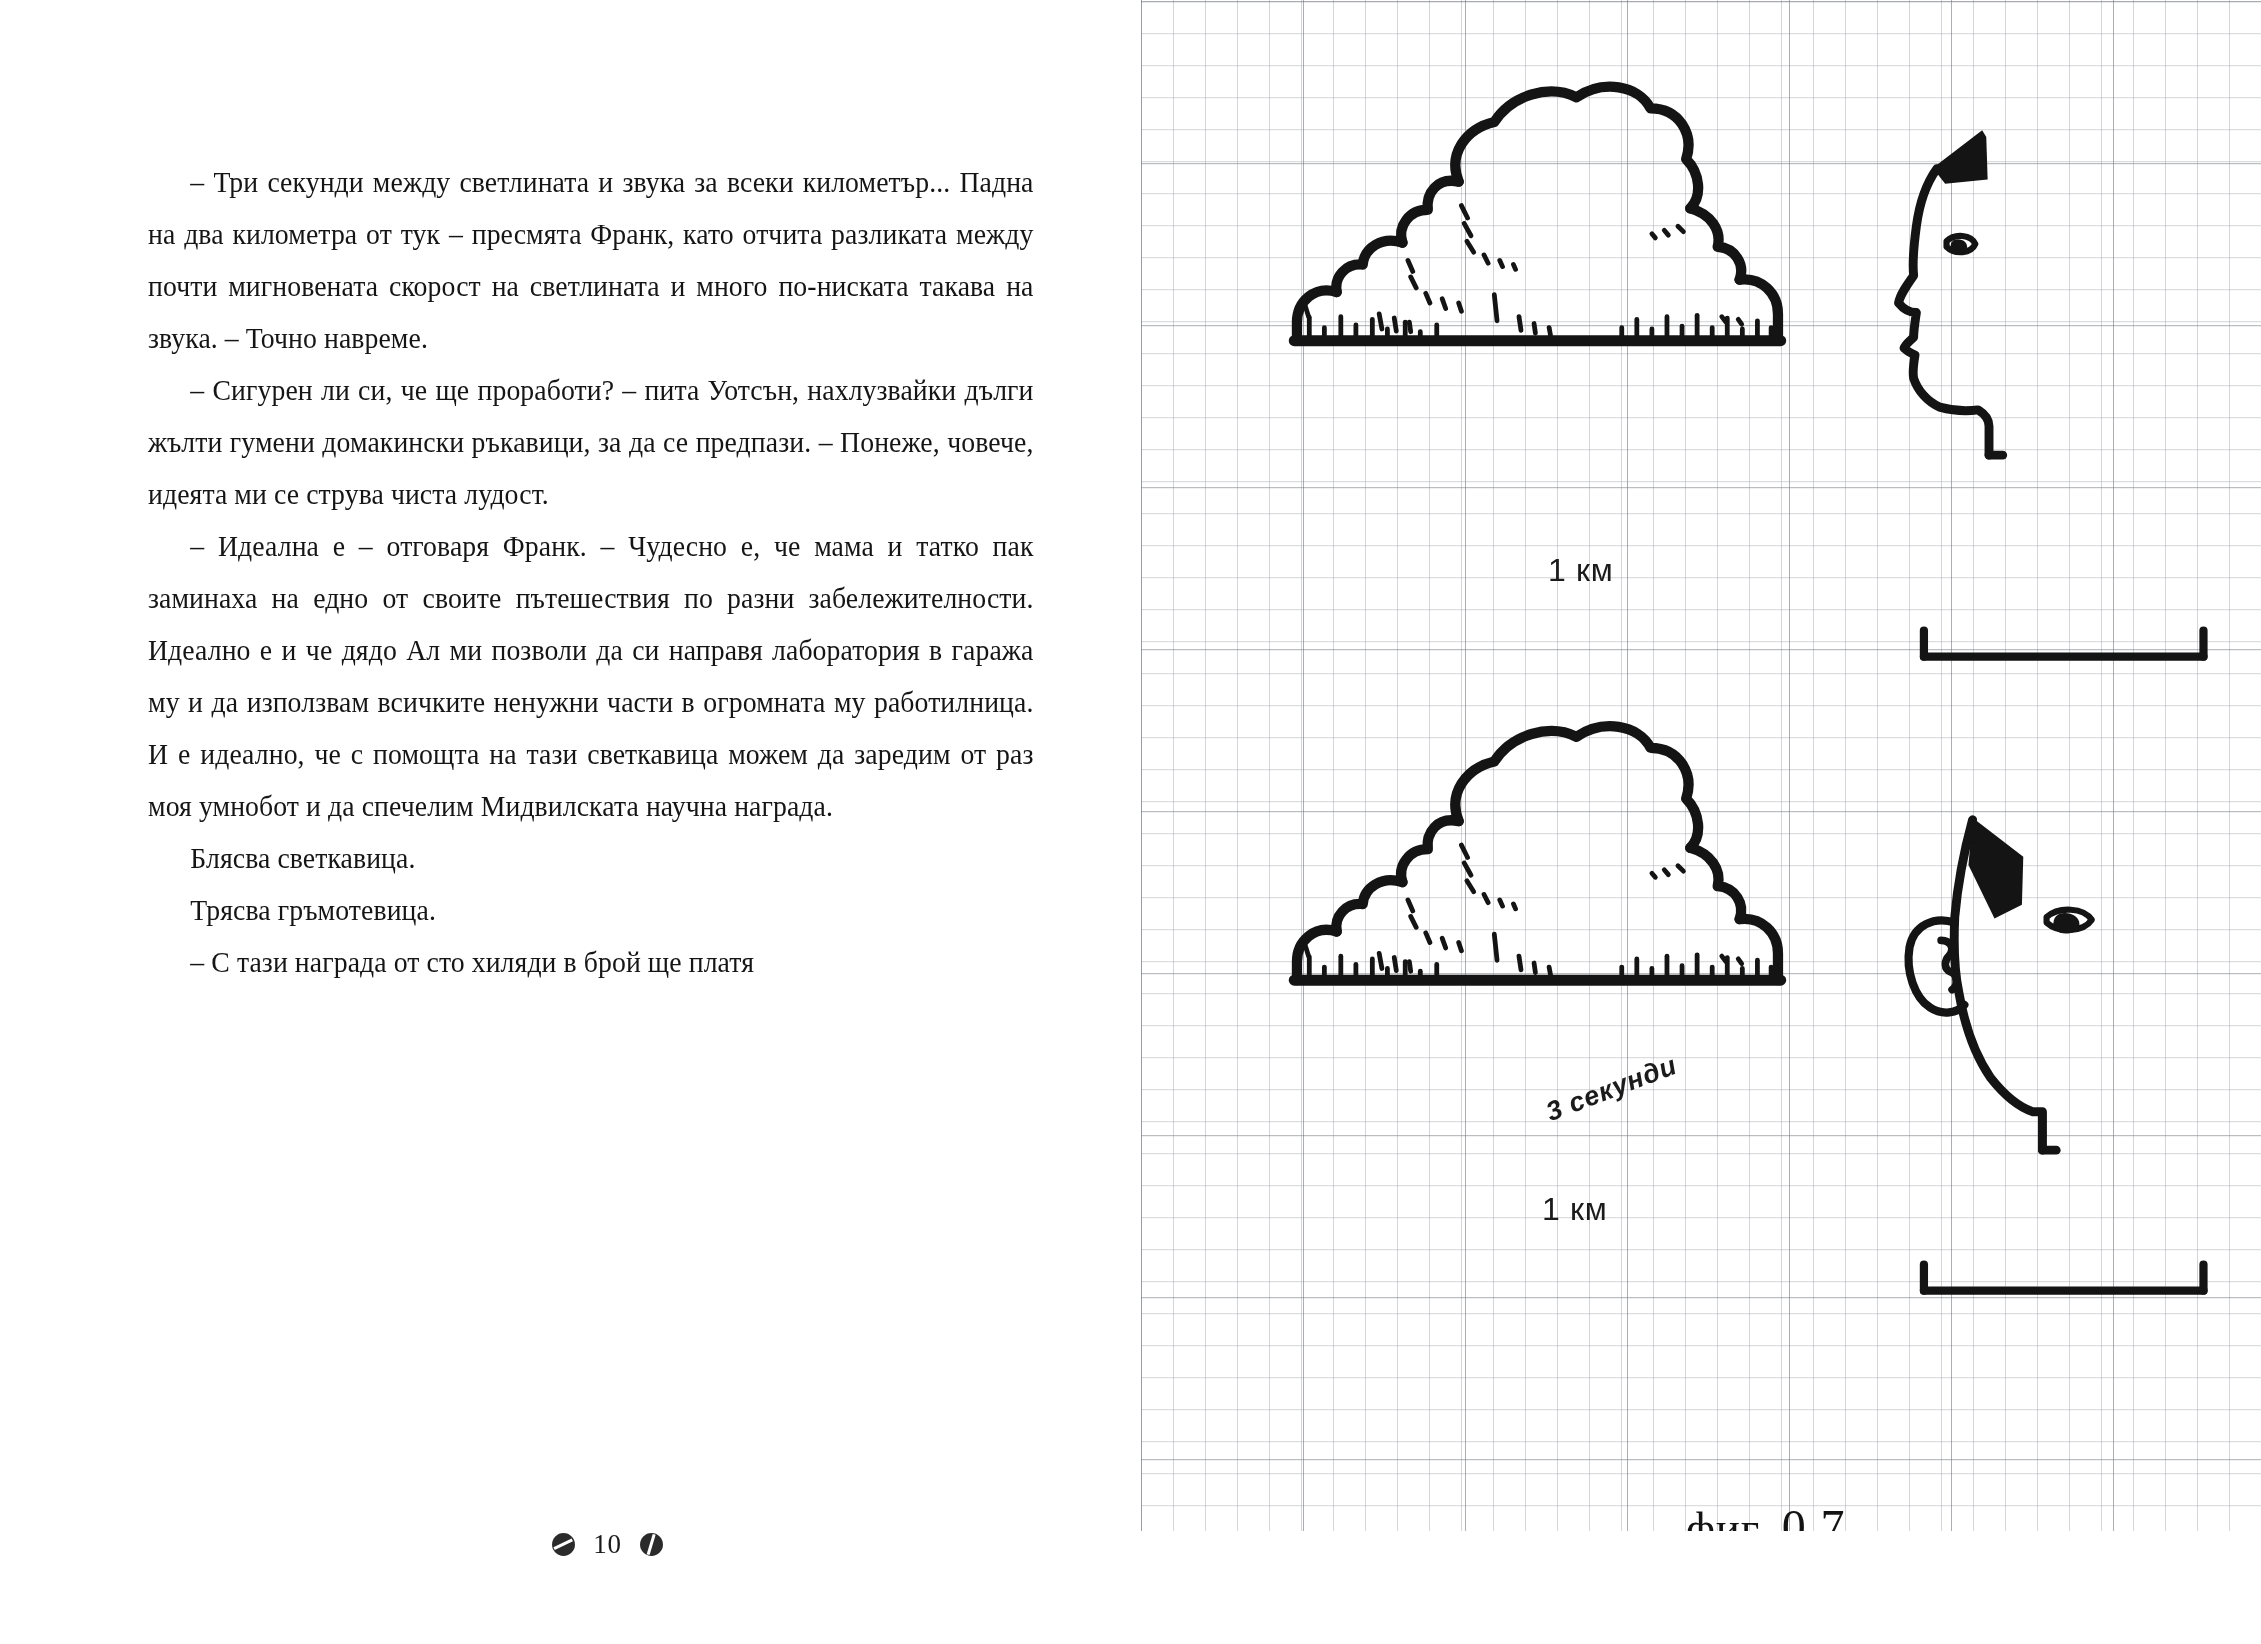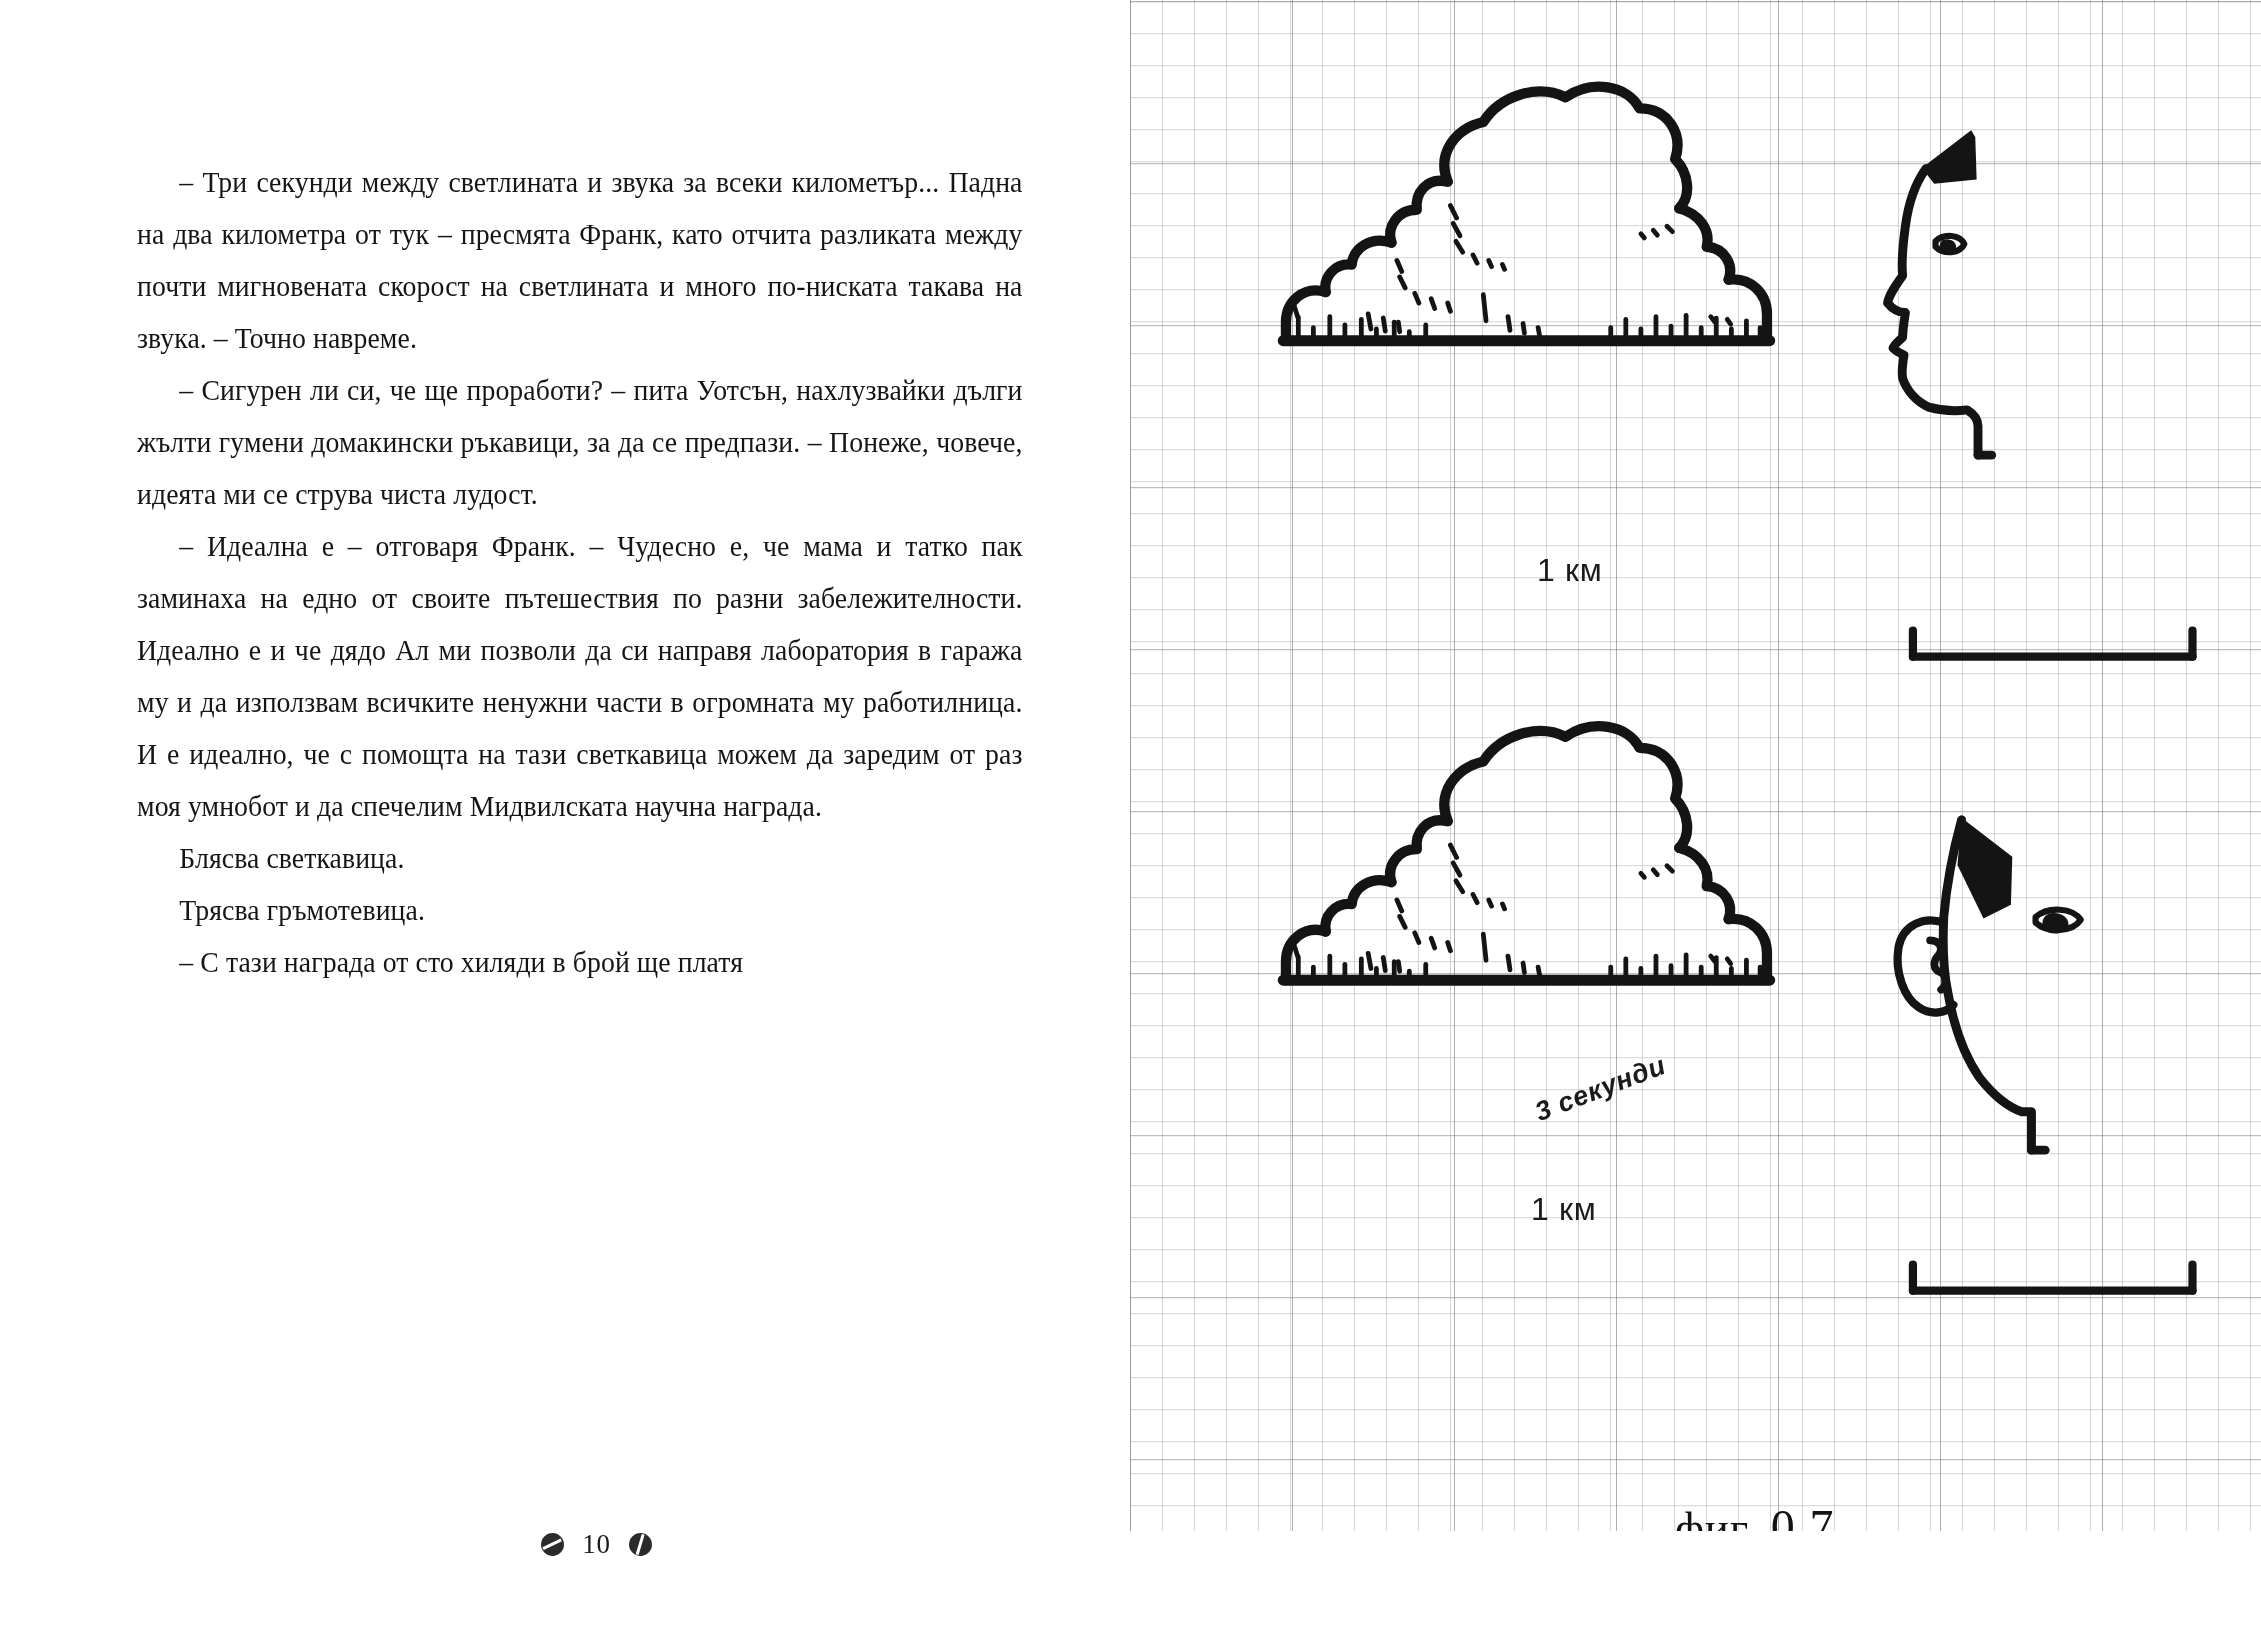--- a/index.html
+++ b/index.html
@@ -9,20 +9,21 @@
     overflow:hidden;position:relative;
   }
   #page{position:absolute;inset:0;display:flex;background:#ffffff;}
 
   
   #text-page{
     position:relative;
     width:1127px;height:1185px;
     background:#ffffff;
     flex:0 0 1127px;
+    margin-left:11px;
   }
   #text-column{
     position:absolute;
     left:137px; top:156px;
     width:885px;
   }
   .para{
     margin:0 0 0px 0;
     font-family:"Liberation Serif", serif;
     font-size:29.5px;

